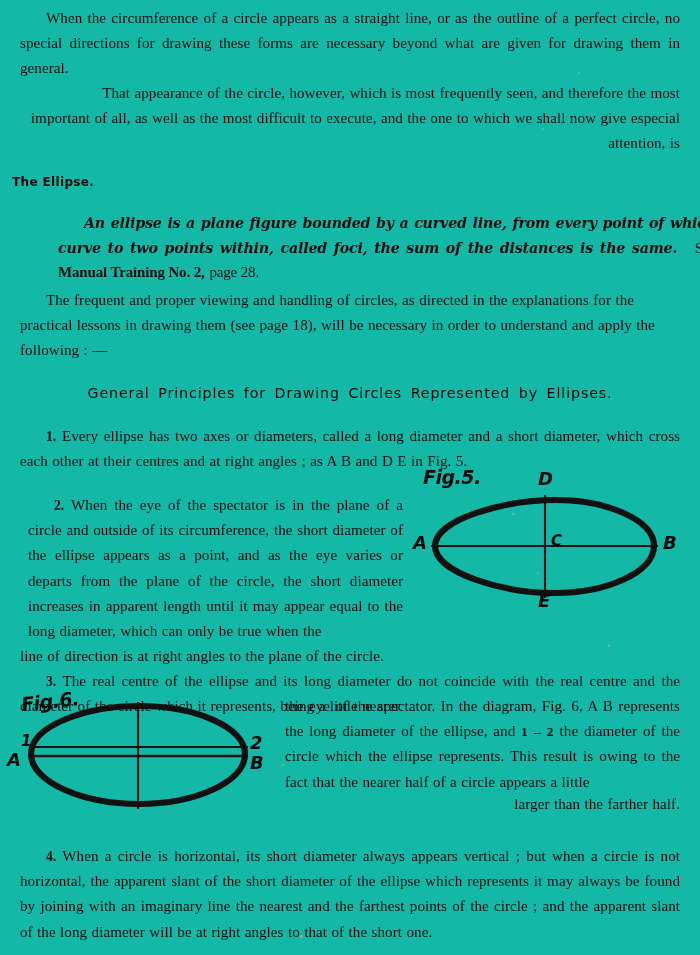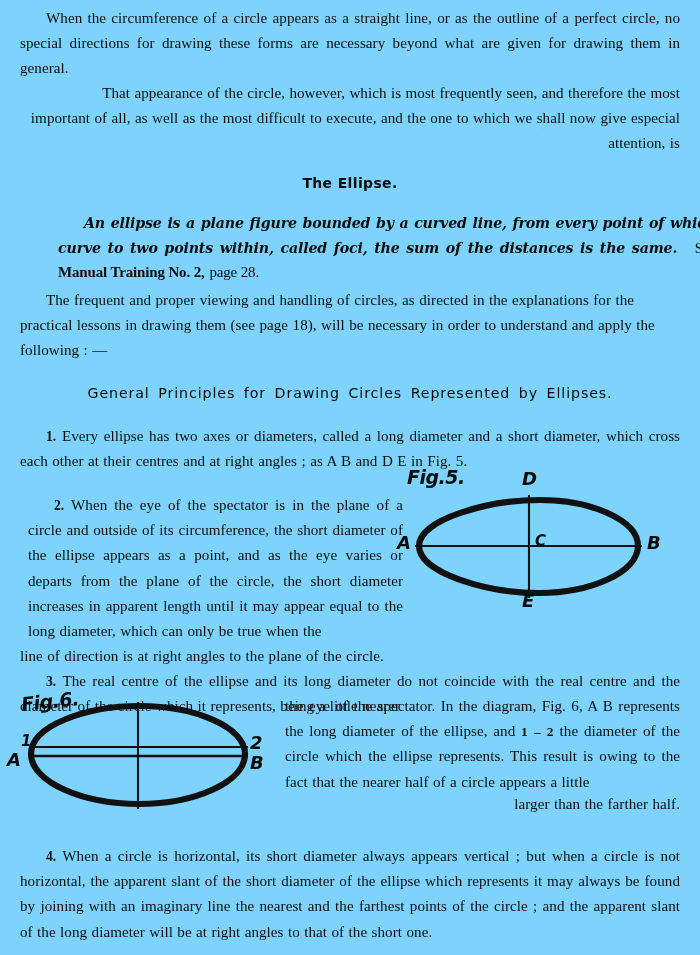--- a/index.html
+++ b/index.html
@@ -7,21 +7,21 @@
     padding: 0;
     background: #ffffff;
   }
   body {
     font-family: "Liberation Serif", "DejaVu Serif", serif;
   }
   #page {
     position: relative;
     width: 700px;
     height: 955px;
-    background: #7dd3fc;
+    background: #14b8a6;
     overflow: hidden;
     color: #0d0d0d;
   }
   
   .para {
     position: absolute;
     font-size: 15.1px;
     line-height: 25.2px;
     text-align: justify;
     text-justify: inter-word;
@@ -32,25 +32,24 @@
   .ital { }
   .sc { font-size: 13.4px; font-weight: bold; letter-spacing: .4px;}
   .num {
     font-weight: bold;
     font-size: 13.6px;
   }
 
   
   .head-ellipse {
     position: absolute;
-    left: 0; right: 0;
-    text-align: center;
-    font-family: "DejaVu Sans", "Liberation Sans", sans-serif;
-    font-weight: bold;
-    font-size: 14px;
+    left: 12px; right: 0;
+    font-family: "DejaVu Sans", "Liberation Sans", sans-serif;
+    font-weight: bold;
+    font-size: 12px;
     letter-spacing: .35px;
     color: #0a0a0a;
   }
   .head-general {
     position: absolute;
     left: 0; right: 0;
     text-align: center;
     font-family: "DejaVu Sans", "Liberation Sans", sans-serif;
     font-weight: normal;
     font-size: 14.2px;
@@ -146,21 +145,21 @@
     <span>in Fig. 5.</span>
   </div>
 
   <div class="para" style="left:20px; top:493px; width:375px;margin-left:8px;">
     <span class="num" style="margin-left:26px;">2.</span>
     <span>When the eye of the spectator is in the plane of a circle and outside of its circumference, the short diameter of the ellipse appears as a point, and as the eye varies or departs from the plane of the circle, the short diameter increases in apparent length until it may appear equal to the long diameter, which can only be true when the</span>
   </div>
 
   <div class="para" style="left:20px; top:644px; width:660px; text-align:left;">line of direction is at right angles to the plane of the circle.</div>
 
-  <div class="figure" style="left:395px; top:462px; width:280px; height:150px;">
+  <div class="figure" style="left:411px; top:462px; width:280px; height:150px;">
     <svg width="280" height="150" viewBox="0 0 280 150">
 
       <path d="M 145 38
                C 196 38 243 58 243 84
                C 243 110 196 131 144 131
                C 92 131 24 111 24 84
                C 24 57 94 38 145 38 Z" fill="none" stroke="#111" stroke-width="6.2" stroke-linecap="round"></path>
 
       <line x1="20" y1="84" x2="247" y2="84" stroke="#111" stroke-width="2.1"></line>
 

